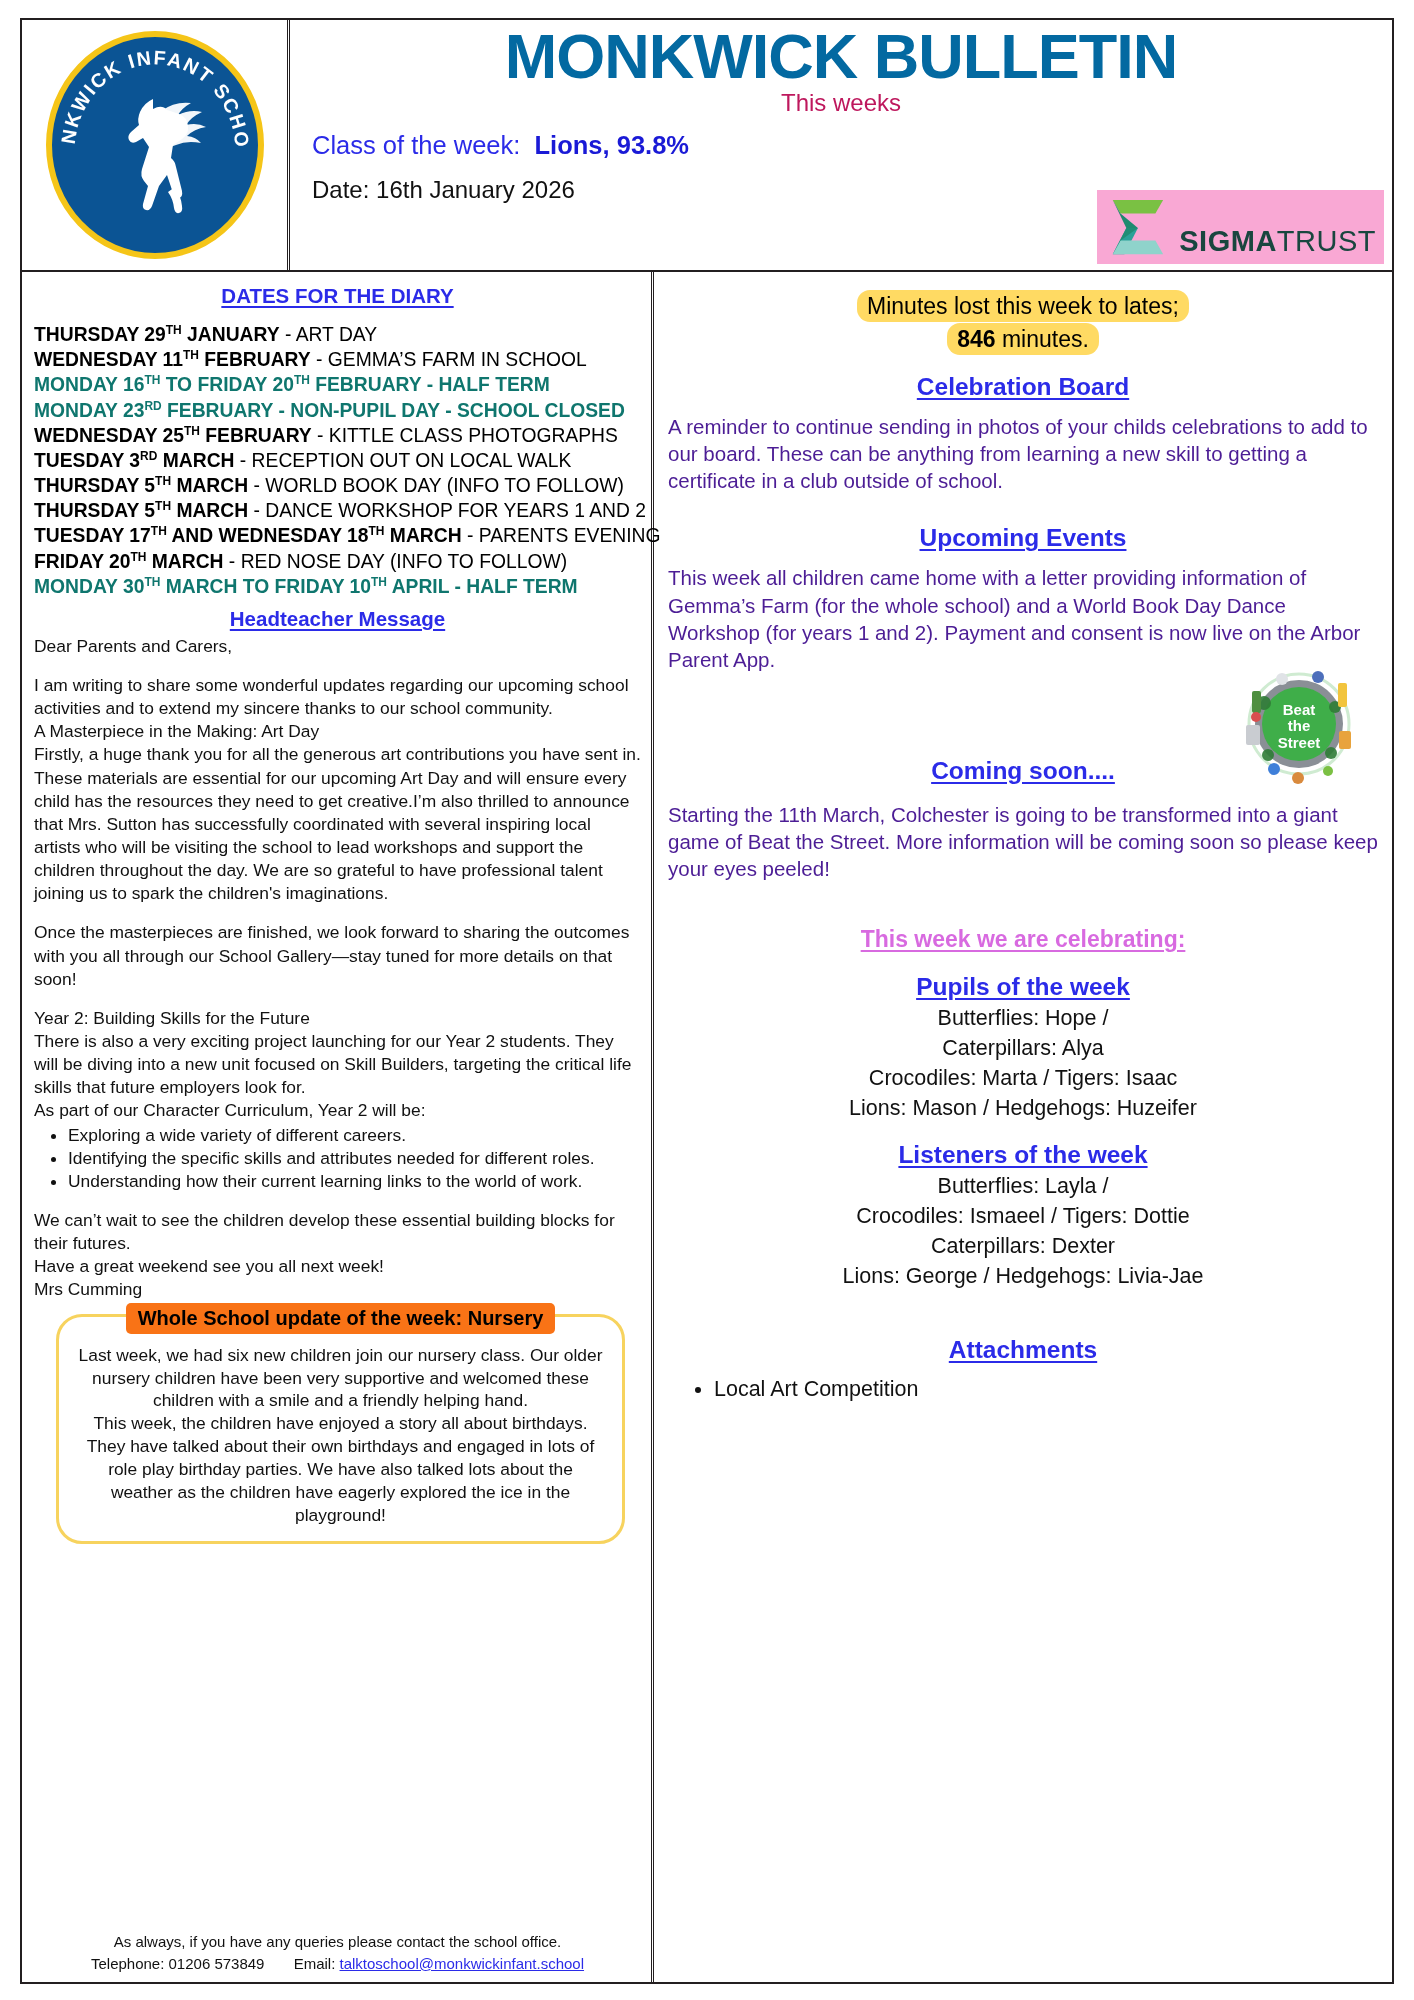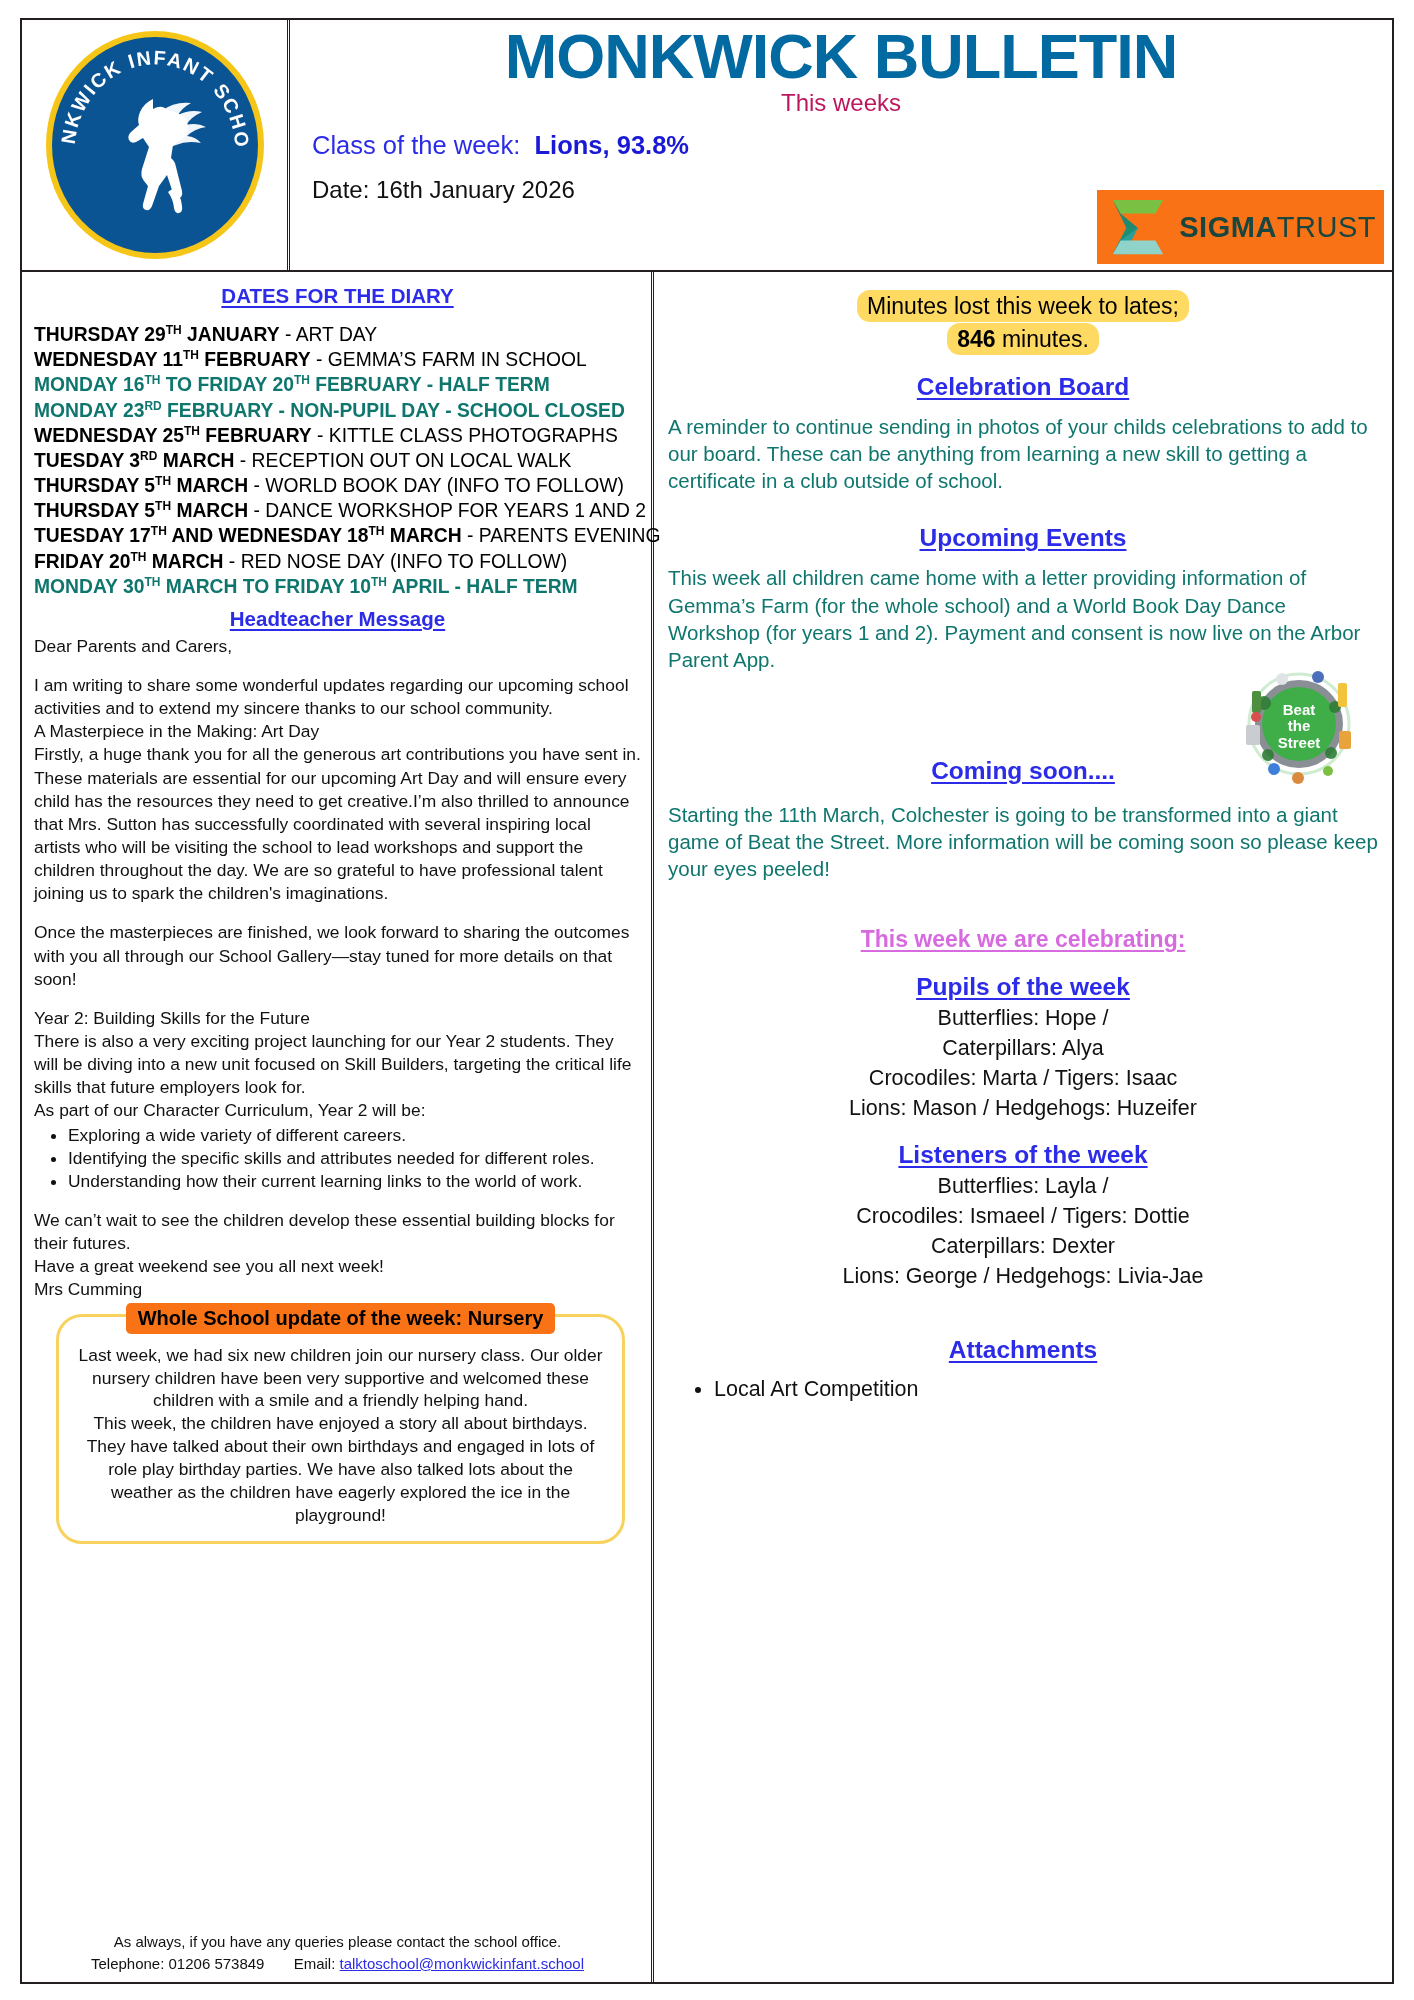--- a/index.html
+++ b/index.html
@@ -104,23 +104,23 @@
     font-size: 24px;
     color: #111;
     margin-top: 16px;
     padding-left: 12px;
   }
   .sigma {
     position: absolute;
     right: 8px;
     bottom: 6px;
     display: flex;
-    align-items: center;
+    align-items: flex-end;
     gap: 12px;
-    background: #f97316;
+    background: #f9a8d4;
     padding: 6px 8px;
   }
   .sigma-mark { width: 62px; height: 62px; flex: 0 0 auto; }
   .sigma-text {
     font-size: 29px;
     letter-spacing: 0.5px;
     color: #19463f;
     white-space: nowrap;
   }
   .sigma-text .b { font-weight: 700; }
@@ -249,21 +249,21 @@
     padding: 3px 10px;
     border-radius: 13px;
     box-decoration-break: clone;
     -webkit-box-decoration-break: clone;
   }
   .minutes-banner b { font-weight: 700; }
 
   .rblock {
     font-size: 20.5px;
     line-height: 1.32;
-    color: #0f766e;
+    color: #4c1d95;
     margin-top: 10px;
   }
 
   .coming-wrap {
     position: relative;
     margin-top: 14px;
     min-height: 104px;
   }
   .beat-logo {
     position: absolute;

